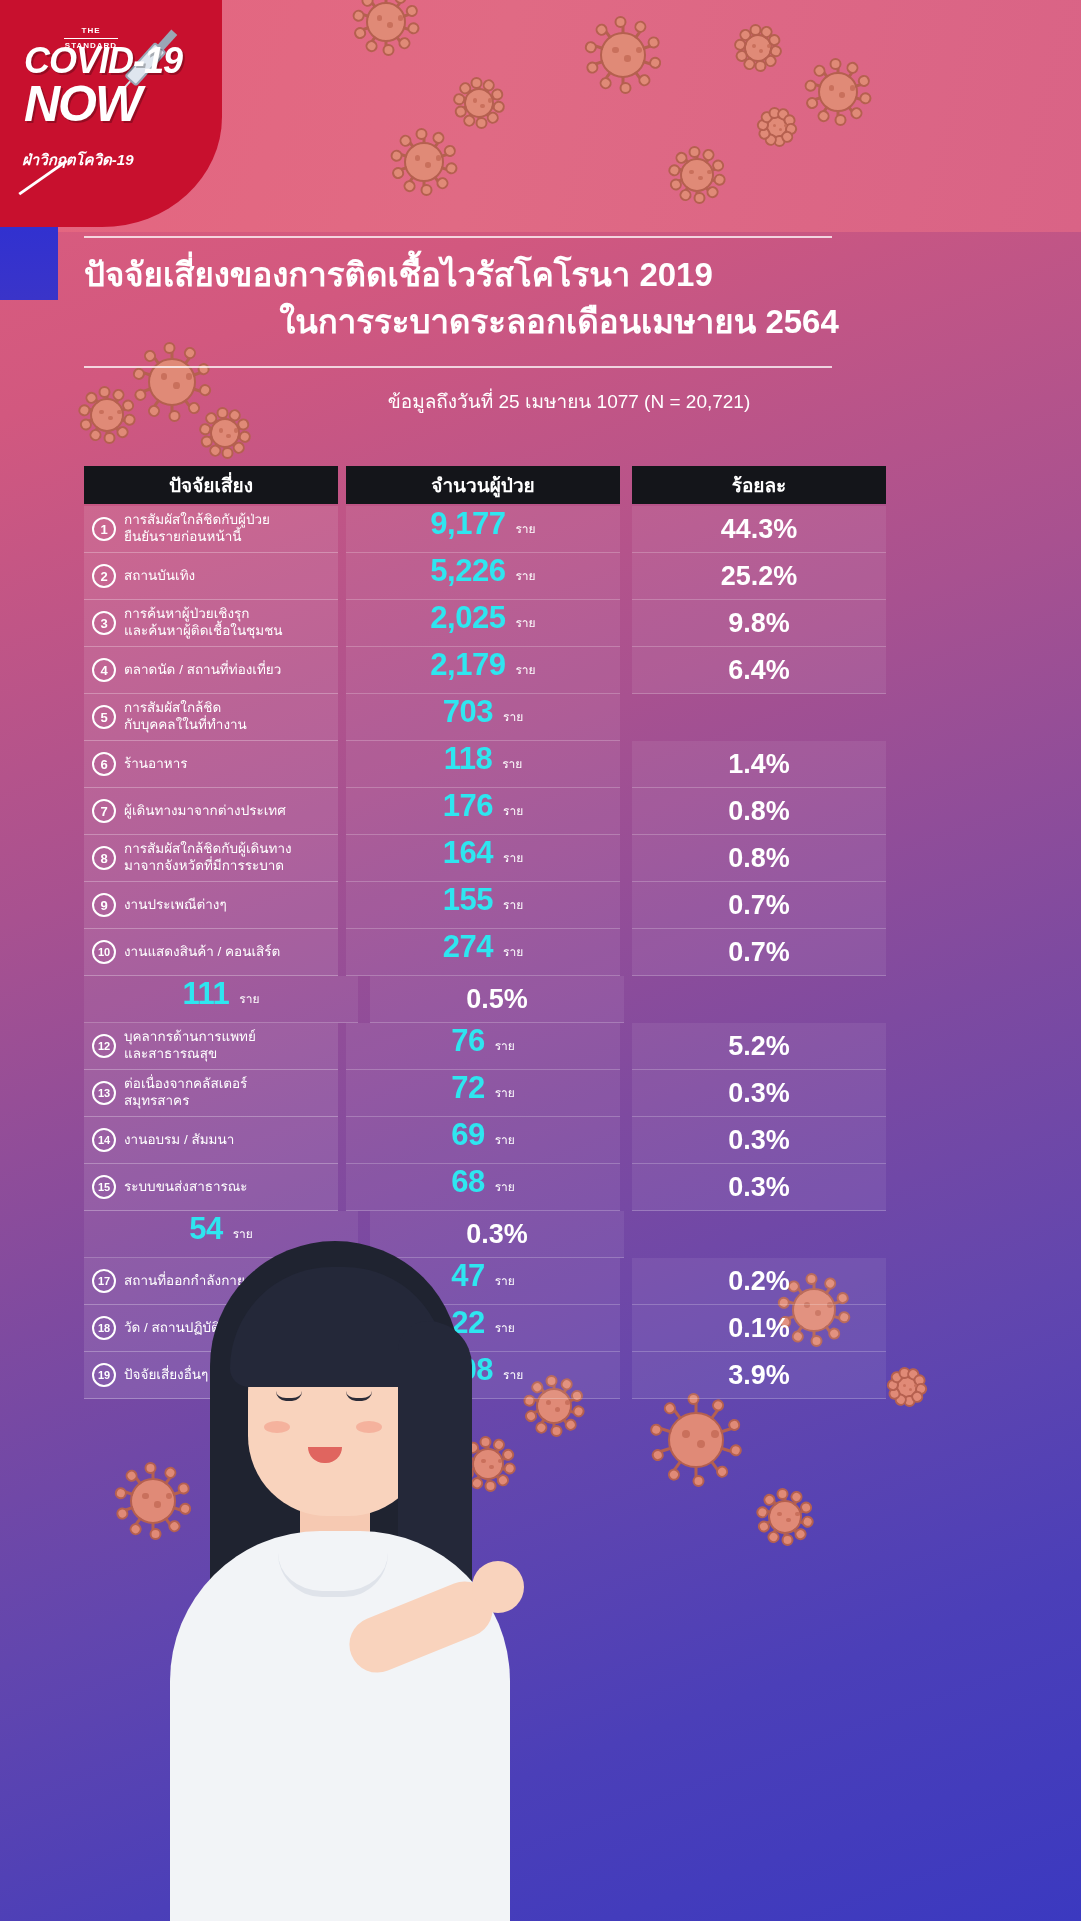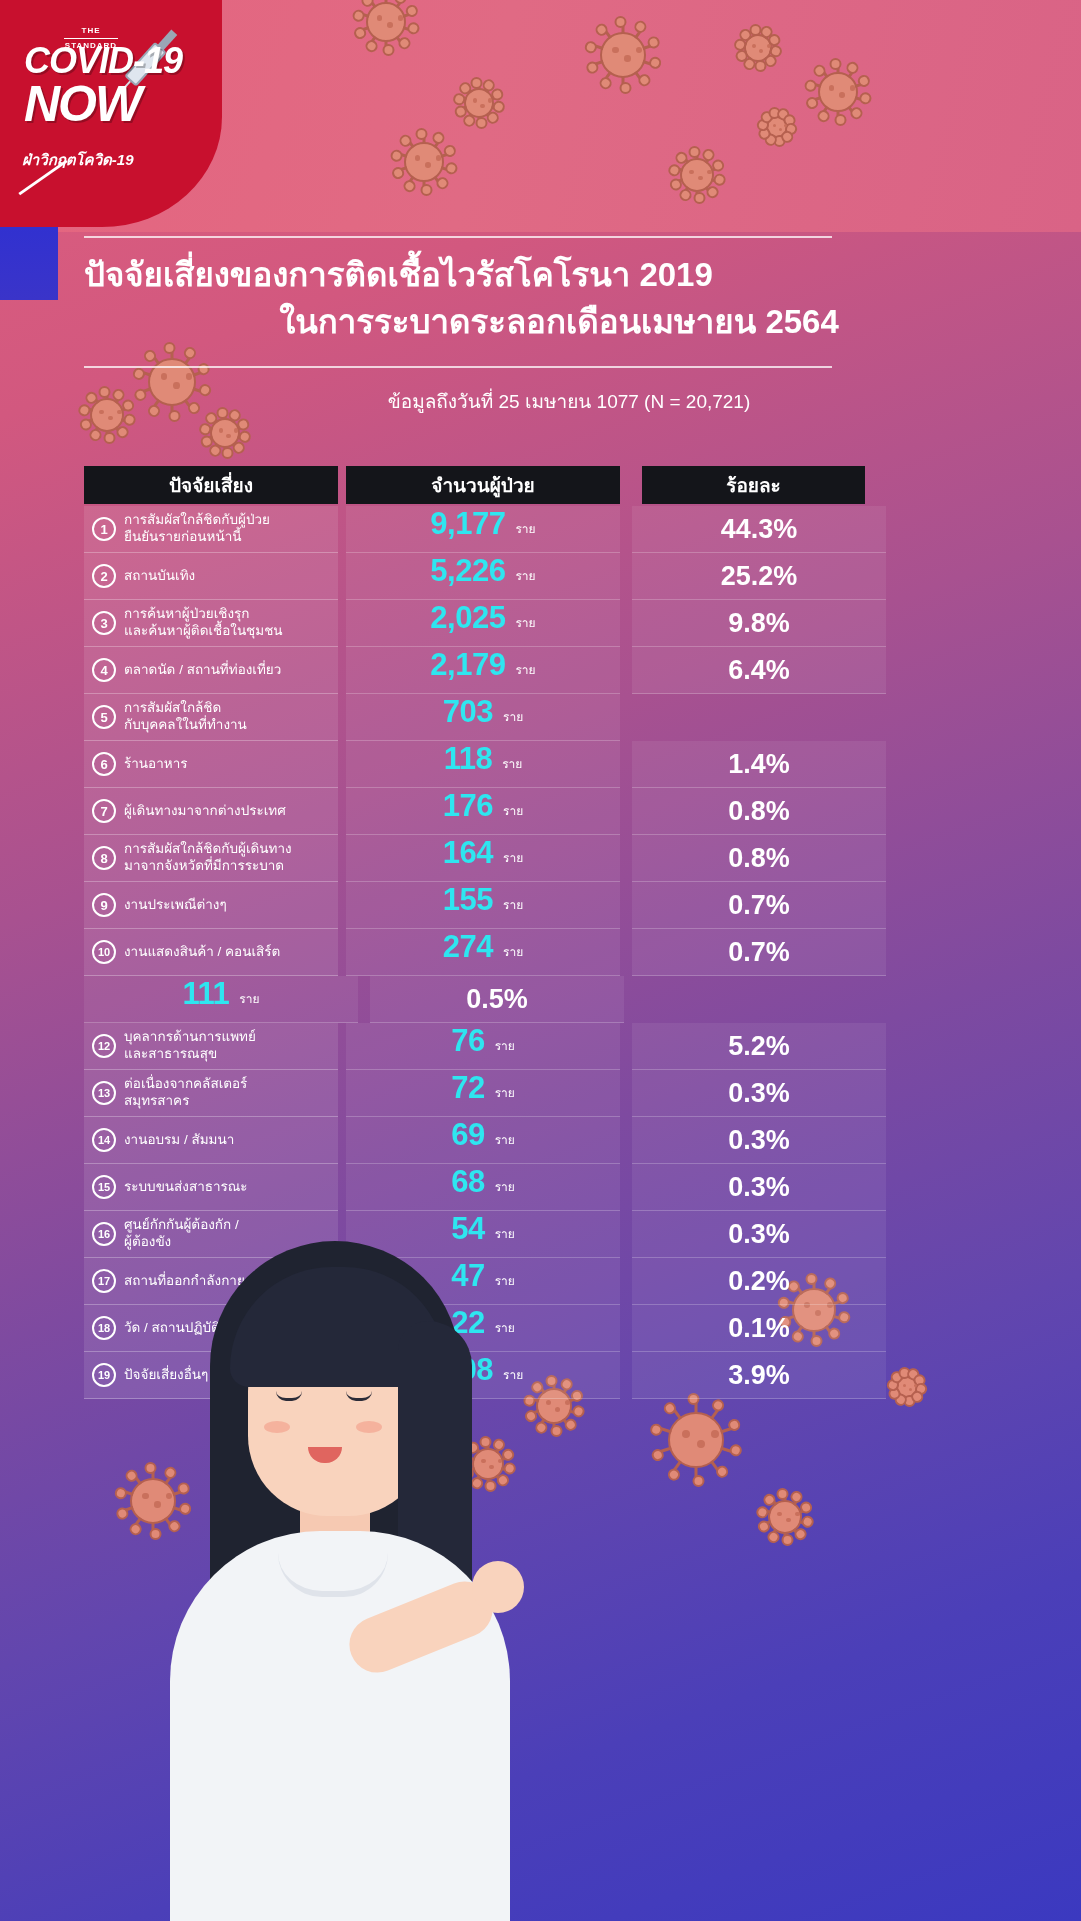--- a/index.html
+++ b/index.html
@@ -204,21 +204,21 @@
     background: #14151a;
     color: #ffffff;
     font-size: 19px;
     font-weight: bold;
     display: flex;
     align-items: center;
     justify-content: center;
   }
   .th.c1 { width: 254px; }
   .th.c2 { width: 274px; }
-  .th.c3 { width: 223px; margin-left: 14px; }
+  .th.c3 { width: 254px; margin-left: 4px; }
 
   .tbody { margin-top: 2px; }
   .row {
     display: flex;
     gap: 8px;
     height: 47px;
     align-items: stretch;
   }
   .cell-label {
     width: 254px;
@@ -948,27 +948,20 @@
         </div>
         <div class="cell-count">
           <span class="num">68</span>
           <span class="unit">ราย</span>
         </div>
         <div class="cell-pct">
           <span class="pct">0.3%</span>
         </div>
       </div>
       <div class="row">
-        <div class="cell-label">
-          <div class="rank small">16</div>
-          <div class="lbl">
-            <div>ศูนย์กักกันผู้ต้องกัก /</div>
-            <div>ผู้ต้องขัง</div>
-          </div>
-        </div>
         <div class="cell-count">
           <span class="num">54</span>
           <span class="unit">ราย</span>
         </div>
         <div class="cell-pct">
           <span class="pct">0.3%</span>
         </div>
       </div>
       <div class="row">
         <div class="cell-label">

